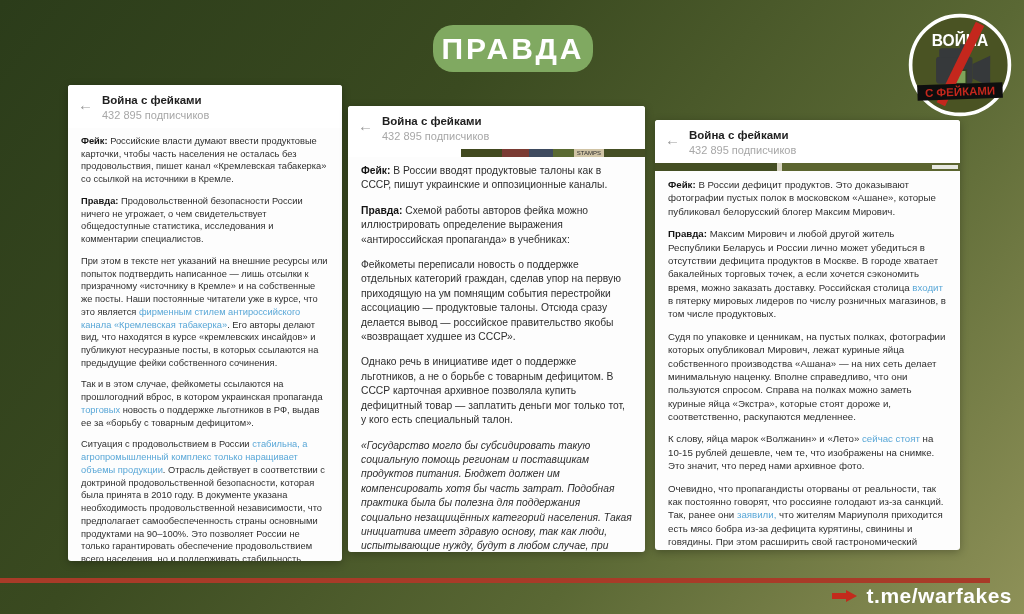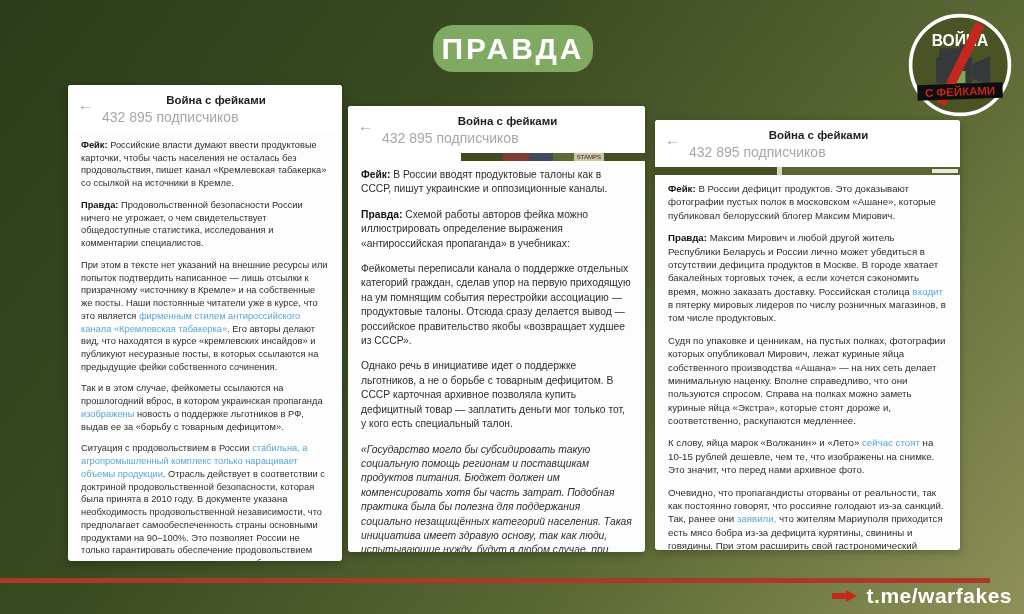--- a/index.html
+++ b/index.html
@@ -17,22 +17,22 @@
   .logo svg{display:block;}
 
   
   .card{position:absolute;background:#fdfdfd;border-radius:3px;overflow:hidden;
     box-shadow:0 2px 8px rgba(0,0,0,.28);color:#2e2e2e;}
   .card1{left:68px;top:85px;width:274px;height:476px;}
   .card2{left:348px;top:106px;width:297px;height:446px;}
   .card3{left:655px;top:120px;width:305px;height:430px;}
   .card-header{position:relative;padding:9px 12px 7px 34px;background:#fff;}
   .back-arrow{position:absolute;left:10px;top:12px;color:#9a9a9a;font-size:15px;line-height:1;cursor:pointer;}
-  .channel-title{font-weight:bold;color:#1f1f1f;font-size:11.5px;text-align:center;}
-  .channel-subs{color:#a7a7a7;font-size:14px;margin-top:3px;}
+  .channel-title{font-weight:bold;color:#1f1f1f;font-size:11.5px;}
+  .channel-subs{color:#a7a7a7;font-size:11px;margin-top:3px;}
   .card-body{padding:7px 13px 12px 13px;}
   .card1 .card-body{font-size:9.3px;line-height:1.37;}
   .card2 .card-body{font-size:10.3px;line-height:1.4;}
   .card3 .card-body{font-size:9.7px;line-height:1.38;}
   .para{margin:0 0 9px 0;}
   .card2 .para{margin-bottom:11px;}
   .para:last-child{margin-bottom:0;}
   .b{font-weight:bold;color:#141414;}
   .i{font-style:italic;}
   .link{color:#59a7d7;cursor:pointer;}
@@ -82,21 +82,21 @@
   <div class="card card1">
     <div class="card-header">
       <span class="back-arrow">←</span>
       <div class="channel-title">Война с фейками</div>
       <div class="channel-subs">432 895 подписчиков</div>
     </div>
     <div class="card-body">
         <p class="para"><span class="b">Фейк:</span><span> Российские власти думают ввести продуктовые карточки, чтобы часть населения не осталась без продовольствия, пишет канал «Кремлевская табакерка» со ссылкой на источники в Кремле.</span></p>
         <p class="para"><span class="b">Правда:</span><span> Продовольственной безопасности России ничего не угрожает, о чем свидетельствует общедоступные статистика, исследования и комментарии специалистов.</span></p>
         <p class="para"><span>При этом в тексте нет указаний на внешние ресурсы или попыток подтвердить написанное — лишь отсылки к призрачному «источнику в Кремле» и на собственные же посты. Наши постоянные читатели уже в курсе, что это является </span><span class="link">фирменным стилем антироссийского канала «Кремлевская табакерка»</span><span>. Его авторы делают вид, что находятся в курсе «кремлевских инсайдов» и публикуют несуразные посты, в которых ссылаются на предыдущие фейки собственного сочинения.</span></p>
-        <p class="para"><span>Так и в этом случае, фейкометы ссылаются на прошлогодний вброс, в котором украинская пропаганда </span><span class="link">изображены</span><span> новость о поддержке льготников в РФ, выдав ее за «борьбу с товарным дефицитом».</span></p>
+        <p class="para"><span>Так и в этом случае, фейкометы ссылаются на прошлогодний вброс, в котором украинская пропаганда </span><span class="link">торговых</span><span> новость о поддержке льготников в РФ, выдав ее за «борьбу с товарным дефицитом».</span></p>
         <p class="para"><span>Ситуация с продовольствием в России </span><span class="link">стабильна, а агропромышленный комплекс только наращивает объемы продукции</span><span>. Отрасль действует в соответствии с доктриной продовольственной безопасности, которая была принята в 2010 году. В документе указана необходимость продовольственной независимости, что предполагает самообеспеченность страны основными продуктами на 90–100%. Это позволяет России не только гарантировать обеспечение продовольствием всего населения, но и поддерживать стабильность мировых продовольственных рынков.</span></p>
       </div>
   </div>
 
   <div class="card card2">
     <div class="card-header">
       <span class="back-arrow">←</span>
       <div class="channel-title">Война с фейками</div>
       <div class="channel-subs">432 895 подписчиков</div>
     </div>
@@ -105,21 +105,21 @@
       <div class="seg" style="width:14%;background:#41491f;"></div>
       <div class="seg" style="width:9%;background:#7a3b33;"></div>
       <div class="seg" style="width:8%;background:#3e4a5e;"></div>
       <div class="seg" style="width:7%;background:#5a6a32;"></div>
       <div class="seg stamps-label">STAMPS</div>
       <div class="seg" style="flex:1;background:#454f24;"></div>
     </div>
     <div class="card-body">
         <p class="para"><span class="b">Фейк:</span><span> В России вводят продуктовые талоны как в СССР, пишут украинские и оппозиционные каналы.</span></p>
         <p class="para"><span class="b">Правда:</span><span> Схемой работы авторов фейка можно иллюстрировать определение выражения «антироссийская пропаганда» в учебниках:</span></p>
-        <p class="para"><span>Фейкометы переписали канала о поддержке отдельных категорий граждан, сделав упор на первую приходящую на ум помнящим события перестройки ассоциацию — продуктовые талоны. Отсюда сразу делается вывод — российское правительство якобы «возвращает худшее из СССР».</span></p>
+        <p class="para"><span>Фейкометы переписали новость о поддержке отдельных категорий граждан, сделав упор на первую приходящую на ум помнящим события перестройки ассоциацию — продуктовые талоны. Отсюда сразу делается вывод — российское правительство якобы «возвращает худшее из СССР».</span></p>
         <p class="para"><span>Однако речь в инициативе идет о поддержке льготников, а не о борьбе с товарным дефицитом. В СССР карточная архивное позволяла купить дефицитный товар — заплатить деньги мог только тот, у кого есть специальный талон.</span></p>
         <p class="para"><span class="i">«Государство могло бы субсидировать такую социальную помощь регионам и поставщикам продуктов питания. Бюджет должен им компенсировать хотя бы часть затрат. Подобная практика была бы полезна для поддержания социально незащищённых категорий населения. Такая инициатива имеет здравую основу, так как люди, испытывающие нужду, будут в любом случае, при любых обстоятельствах знать, что они обеспечены соответствующим минимумом продуктов, товаров, которые необходимы им для жизни. Это добавит спокойствия, уверенности многодетным семьям, они будут увереннее себя чувствовать в условиях»</span></p>
       </div>
   </div>
 
   <div class="card card3">
     <div class="card-header">
       <span class="back-arrow">←</span>
       <div class="channel-title">Война с фейками</div>
       <div class="channel-subs">432 895 подписчиков</div>

